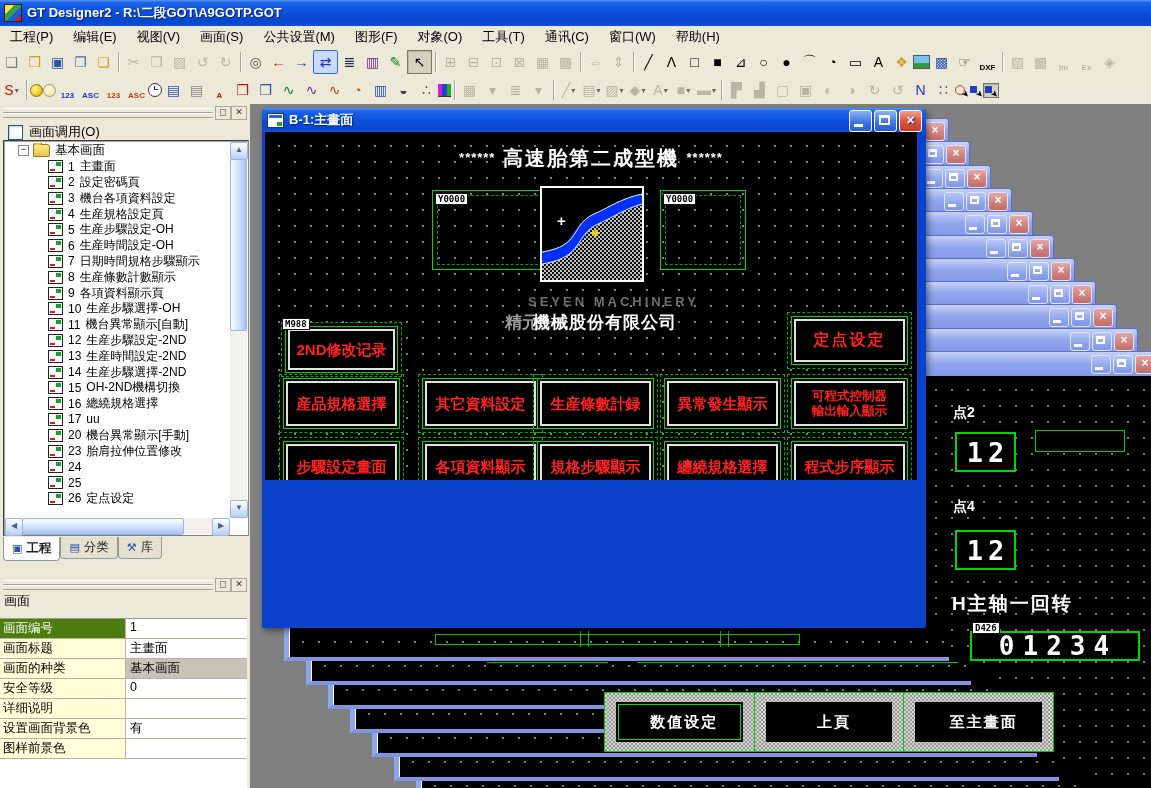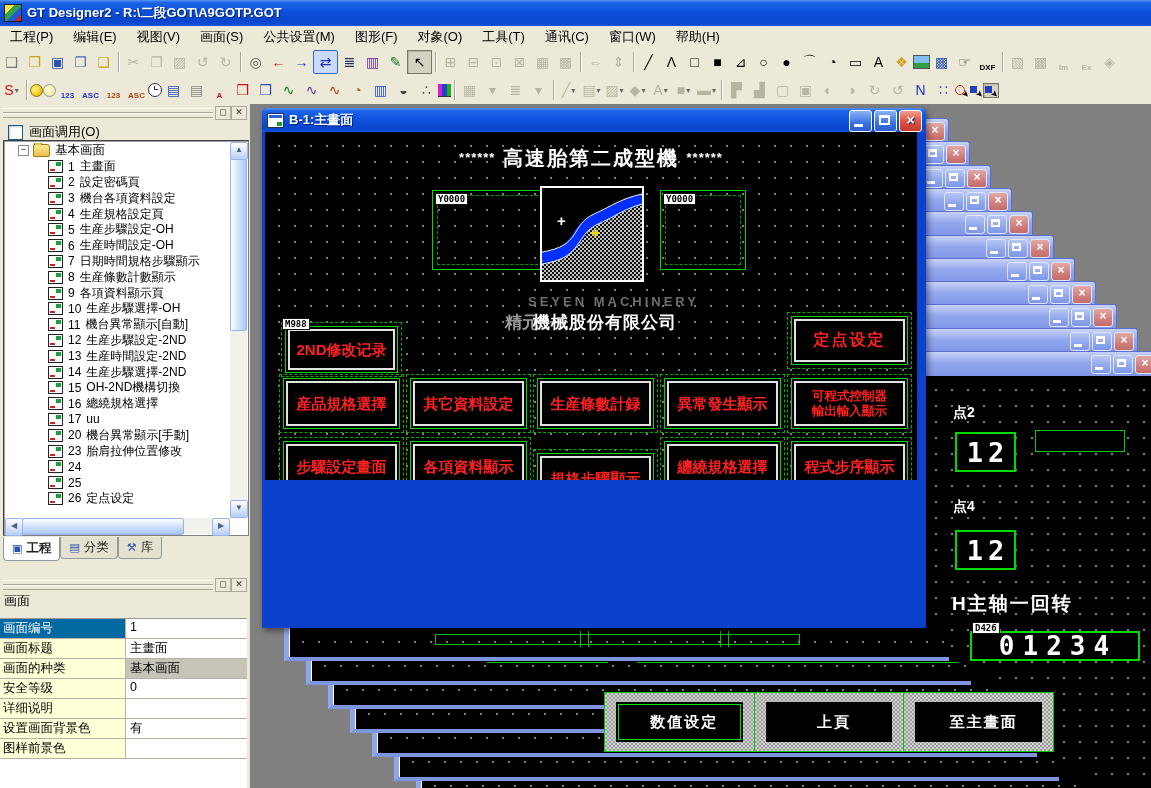--- a/index.html
+++ b/index.html
@@ -72,21 +72,21 @@
   .tab .ticon{font-size:11px;color:#2a52b0;}
   #proplabel{position:absolute;left:4px;top:488px;font-size:13px;color:#000;}
   #propgrid{position:absolute;left:0px;top:514px;width:247px;height:170px;background:#fff;border-top:1px solid #999;}
   .prow{display:flex;height:19px;border-bottom:1px solid #b5b2a5;}
   .prow.hdr .pname,.prow.hdr .pval{background:#ece9d8;border-right:1px solid #aca899;border-bottom:1px solid #aca899;
     box-shadow:inset 1px 1px 0 #fff;font-size:12.5px;height:20px;}
   .prow.hdr{height:21px;border-bottom:none;}
   .pname{width:126px;background:#ffffd8;border-right:1px solid #b5b2a5;padding:1px 3px;box-sizing:border-box;
     font-size:12.5px;overflow:hidden;white-space:nowrap;}
   .pval{flex:1;background:#fff;padding:1px 4px;box-sizing:border-box;font-size:12.5px;overflow:hidden;white-space:nowrap;}
-  .prow.sel .pname{background:#0369a1;color:#fff;}
+  .prow.sel .pname{background:#4d7c0f;color:#fff;}
   .pval.gray{background:#c6c3b8;}
   .pval.chip{padding:1px 2px;}
   
   #mdi{left:250px;top:104px;width:901px;height:684px;background:#808080;overflow:hidden;}
   .dots{background-color:#000;background-image:radial-gradient(circle,#7e7e7e .8px,transparent 1px);
     background-size:16px 16px;background-position:6px 6px;}
   #backdrop{left:0;top:0;width:901px;height:684px;z-index:2;
     clip-path:polygon(670px 38px,697px 38px,697px 61px,718px 61px,718px 85px,739px 85px,739px 108px,760px 108px,760px 131px,781px 131px,781px 155px,802px 155px,802px 178px,823px 178px,823px 201px,844px 201px,844px 225px,865px 225px,865px 248px,886px 248px,886px 271px,901px 271px,901px 684px,670px 684px);}
   .corner{position:absolute;width:660px;height:29px;border-left:5px solid #8ea6ea;border-bottom:4px solid #7e96e0;box-shadow:inset 1px 0 0 #fff;}
   .casbar{position:absolute;height:24px;width:260px;border:1px solid #5a6fc8;border-bottom:none;border-radius:3px 3px 0 0;
@@ -140,21 +140,21 @@
   .cross{position:absolute;font-size:15px;font-weight:bold;line-height:10px;}
   .co-en{color:#6e6e6e;font-size:13px;font-weight:bold;letter-spacing:3px;}
   .co-ghost{color:#9a9a9a;font-size:17px;font-weight:bold;}
   .co-main{color:#fff;font-size:17px;font-weight:bold;letter-spacing:1px;}
   .hmi-btn{position:absolute;width:117px;height:51px;background:#000;border:1px solid #00d800;box-sizing:border-box;}
   .hmi-btn::before{content:"";position:absolute;inset:2px;border:2px solid #e2e2e2;}
   .hmi-btn::after{content:"";position:absolute;inset:-5px;border:1px dashed #00b000;}
   .hmi-btn .t{position:absolute;inset:5px;display:flex;align-items:center;justify-content:center;
     color:#ff2020;font-weight:bold;font-size:15px;text-align:center;white-space:pre-line;line-height:1.15;}
   .hmi-btn.small .t{font-size:12.5px;}
-  .btnrow>div:nth-of-type(1){left:18px;} .btnrow>div:nth-of-type(2){left:145px;}
+  .btnrow>div:nth-of-type(1){left:18px;} .btnrow>div:nth-of-type(2){left:157px;}
   .btnrow>div:nth-of-type(3){left:272px;} .btnrow>div:nth-of-type(4){left:399px;}
   .btnrow>div:nth-of-type(5){left:526px;}
   .dtg{position:absolute;top:366px;height:27px;}
   .dtg:nth-of-type(1){left:75px;}  .dtg:nth-of-type(2){left:171px;}
   .dtg:nth-of-type(3){left:265px;} .dtg:nth-of-type(4){left:351px;}
   .dtg:nth-of-type(5){left:445px;} .dtg:nth-of-type(6){left:541px;}
   .dtbox{position:absolute;left:0;top:2px;width:40px;height:21px;border:2px solid #fff;background:#000;}
   .dtbox .dig{position:absolute;left:3px;top:0px;color:#2828ff;font-family:"DejaVu Sans Mono",monospace;font-weight:bold;font-size:17px;letter-spacing:2px;}
   .dtbox .chip{position:absolute;left:-1px;top:-2px;}
   .dtunit{position:absolute;left:46px;top:6px;color:#fff;font-size:14px;font-weight:bold;}
@@ -608,21 +608,21 @@
             </div>
           </div>
         <div class="btnrow">
 
         <div class="hmi-btn" style="top:309px;">
               <span class="t">步驟設定畫面</span>
             </div>
             <div class="hmi-btn" style="top:309px;">
               <span class="t">各項資料顯示</span>
             </div>
-            <div class="hmi-btn" style="top:309px;margin-top:12px;">
+            <div class="hmi-btn" style="top:309px;">
               <span class="t">規格步驟顯示</span>
             </div>
             <div class="hmi-btn" style="top:309px;">
               <span class="t">纏繞規格選擇</span>
             </div>
             <div class="hmi-btn" style="top:309px;">
               <span class="t">程式步序顯示</span>
             </div>
           </div>
 

